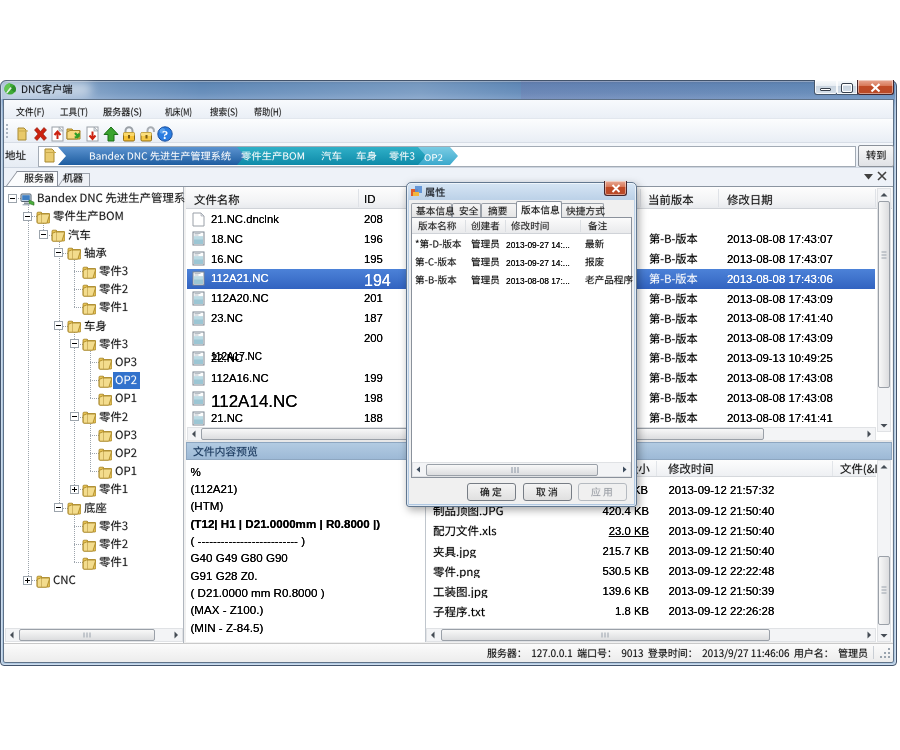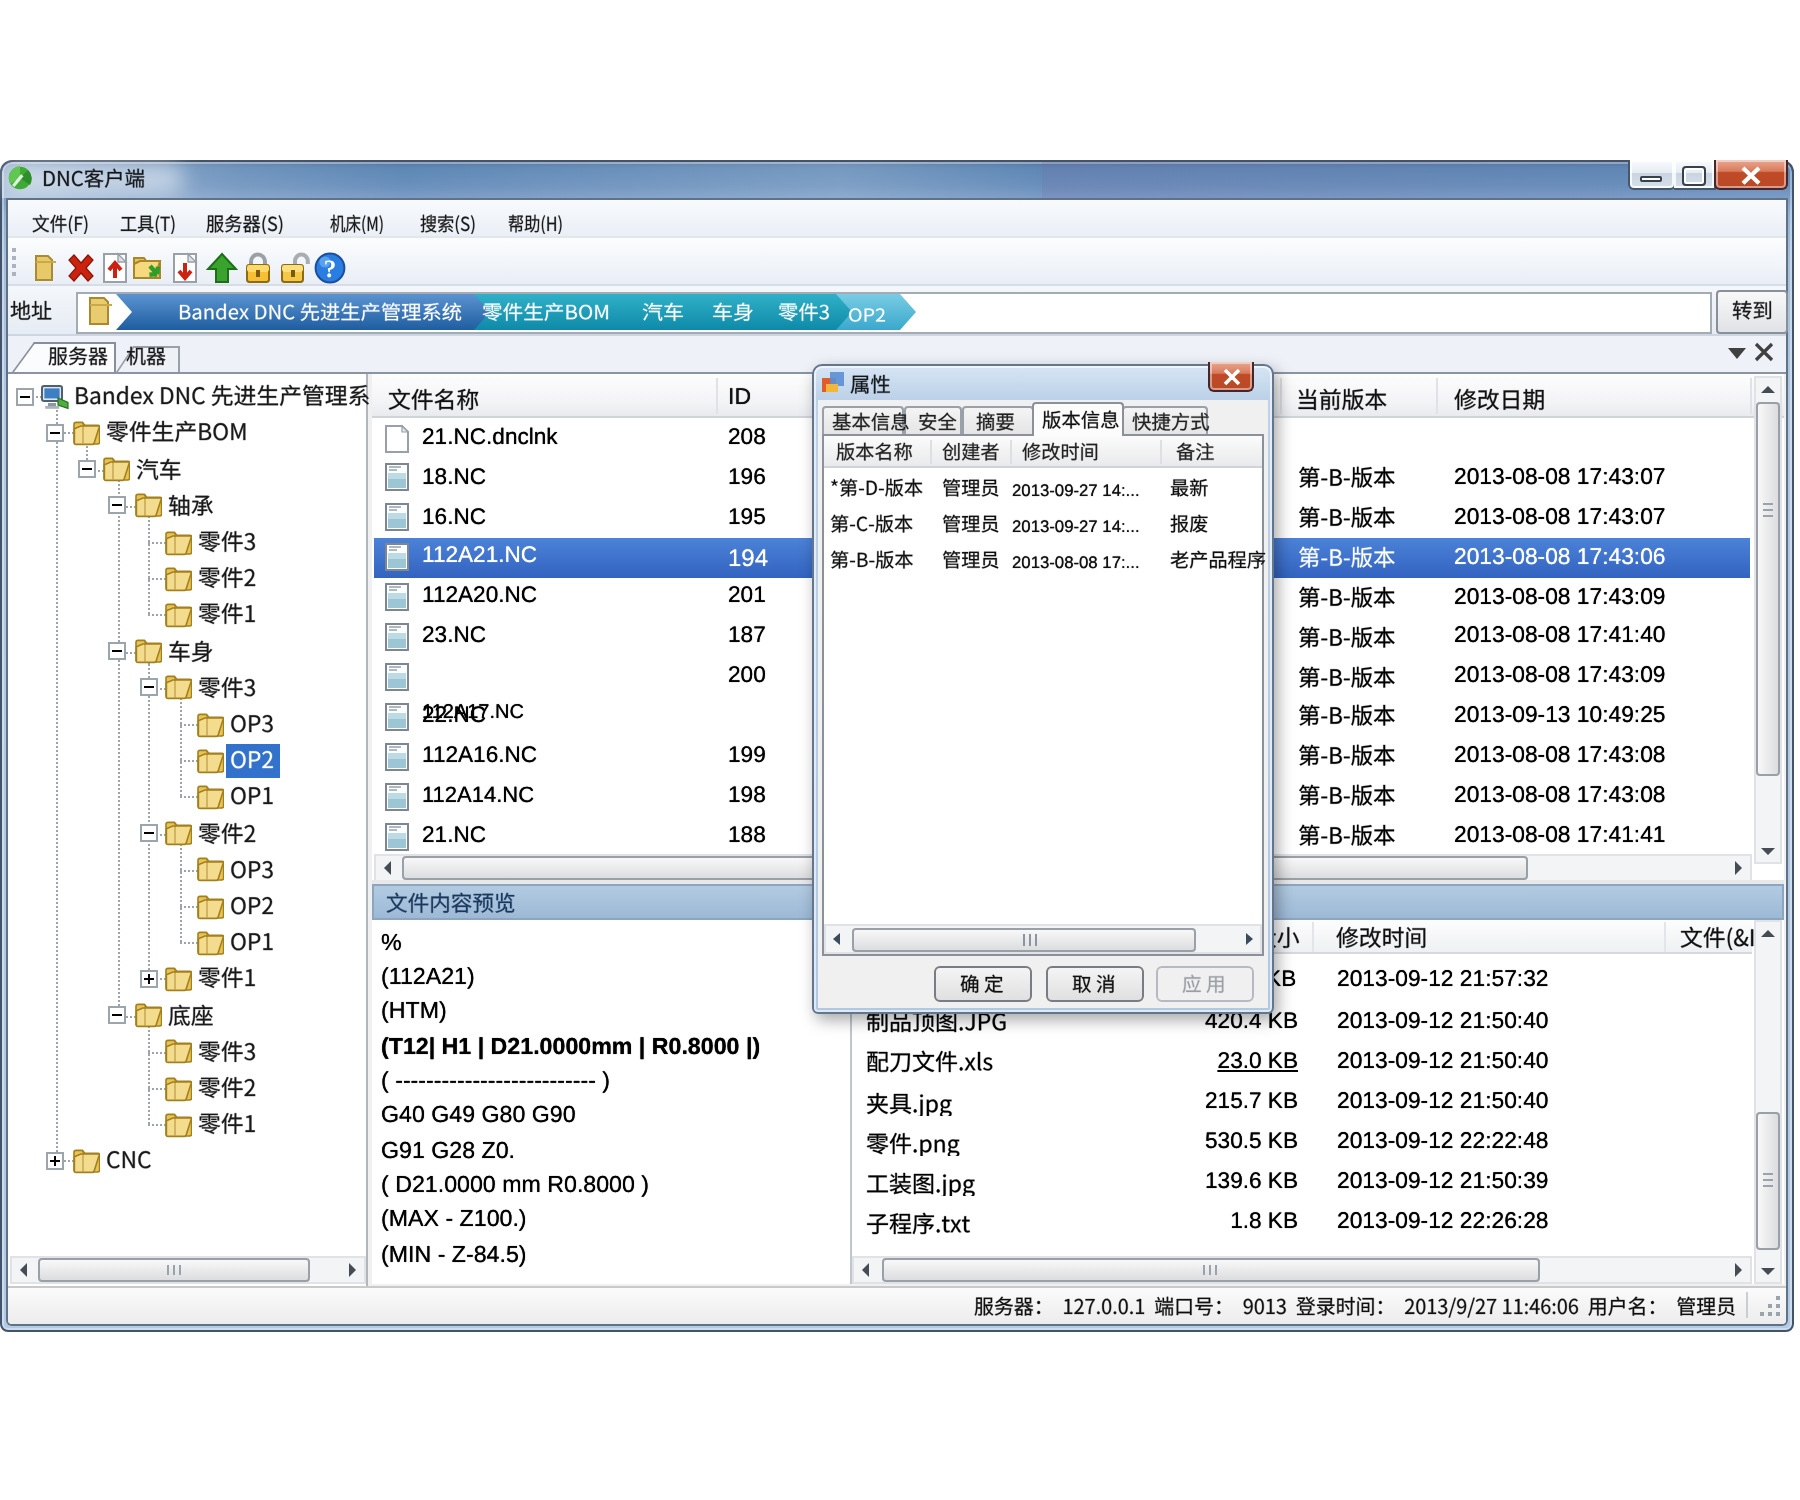--- a/index.html
+++ b/index.html
@@ -814,21 +814,21 @@
   </svg>
 <div class="txt" style="left:727.0px;top:252.7px;font-size:11.4px;color:#000;">2013-08-08 17:43:07</div>
 <div class="ab" style="left:187.0px;top:268.7px;width:688.0px;height:20.4px;background:linear-gradient(#4c82d8,#3263c0)"></div>
 <div class="ab" style="left:192px;top:271.2px"><svg width="13" height="15" viewBox="0 0 13 15">
       <rect x="1" y="1" width="11" height="13" fill="#fdfefe" stroke="#7d8691"></rect>
       <path d="M2 5.5 h9 v7.5 H2 z" fill="#9cc6d4"></path>
       <path d="M2 5.5 h9 v3 H2 z" fill="#bcdbe4"></path>
       <path d="M2.5 2.5 h6 M2.5 4 h4" stroke="#b0b8c0" stroke-width=".9"></path>
     </svg></div>
 <div class="txt" style="left:211.0px;top:272.4px;font-size:11.3px;color:#fff;">112A21.NC</div>
-<div class="txt" style="left:364.0px;top:272.4px;font-size:12px;color:#fff;text-align:right;">194</div>
+<div class="txt" style="left:364.0px;top:272.4px;font-size:16px;color:#fff;text-align:right;">194</div>
 <svg class="ct " style="left:648.5px;top:272.8px;" width="49.7" height="11.8" fill="#fff">
     <g transform="scale(0.011200,0.011200) translate(0,880)" stroke="#fff" stroke-width="14">
       <use href="#g7B2C" x="0"></use>
       <use href="#g002D" x="1000"></use>
       <use href="#g0042" x="1347"></use>
       <use href="#g002D" x="2004"></use>
       <use href="#g7248" x="2351"></use>
       <use href="#g672C" x="3351"></use>
     </g>
   </svg>
@@ -927,21 +927,21 @@
       <use href="#g672C" x="3351"></use>
     </g>
   </svg>
 <div class="txt" style="left:727.0px;top:372.1px;font-size:11.4px;color:#000;">2013-08-08 17:43:08</div>
 <div class="ab" style="left:192px;top:390.6px"><svg width="13" height="15" viewBox="0 0 13 15">
       <rect x="1" y="1" width="11" height="13" fill="#fdfefe" stroke="#7d8691"></rect>
       <path d="M2 5.5 h9 v7.5 H2 z" fill="#9cc6d4"></path>
       <path d="M2 5.5 h9 v3 H2 z" fill="#bcdbe4"></path>
       <path d="M2.5 2.5 h6 M2.5 4 h4" stroke="#b0b8c0" stroke-width=".9"></path>
     </svg></div>
-<div class="txt" style="left:211.0px;top:391.8px;font-size:11px;color:#000;text-align:right;">112A14.NC</div>
+<div class="txt" style="left:211.0px;top:391.8px;font-size:17px;color:#000;text-align:right;">112A14.NC</div>
 <div class="txt" style="left:364.0px;top:391.8px;font-size:11.3px;color:#000;">198</div>
 <svg class="ct " style="left:648.5px;top:392.2px;" width="49.7" height="11.8" fill="#000">
     <g transform="scale(0.011200,0.011200) translate(0,880)" stroke="#000" stroke-width="14">
       <use href="#g7B2C" x="0"></use>
       <use href="#g002D" x="1000"></use>
       <use href="#g0042" x="1347"></use>
       <use href="#g002D" x="2004"></use>
       <use href="#g7248" x="2351"></use>
       <use href="#g672C" x="3351"></use>
     </g>

